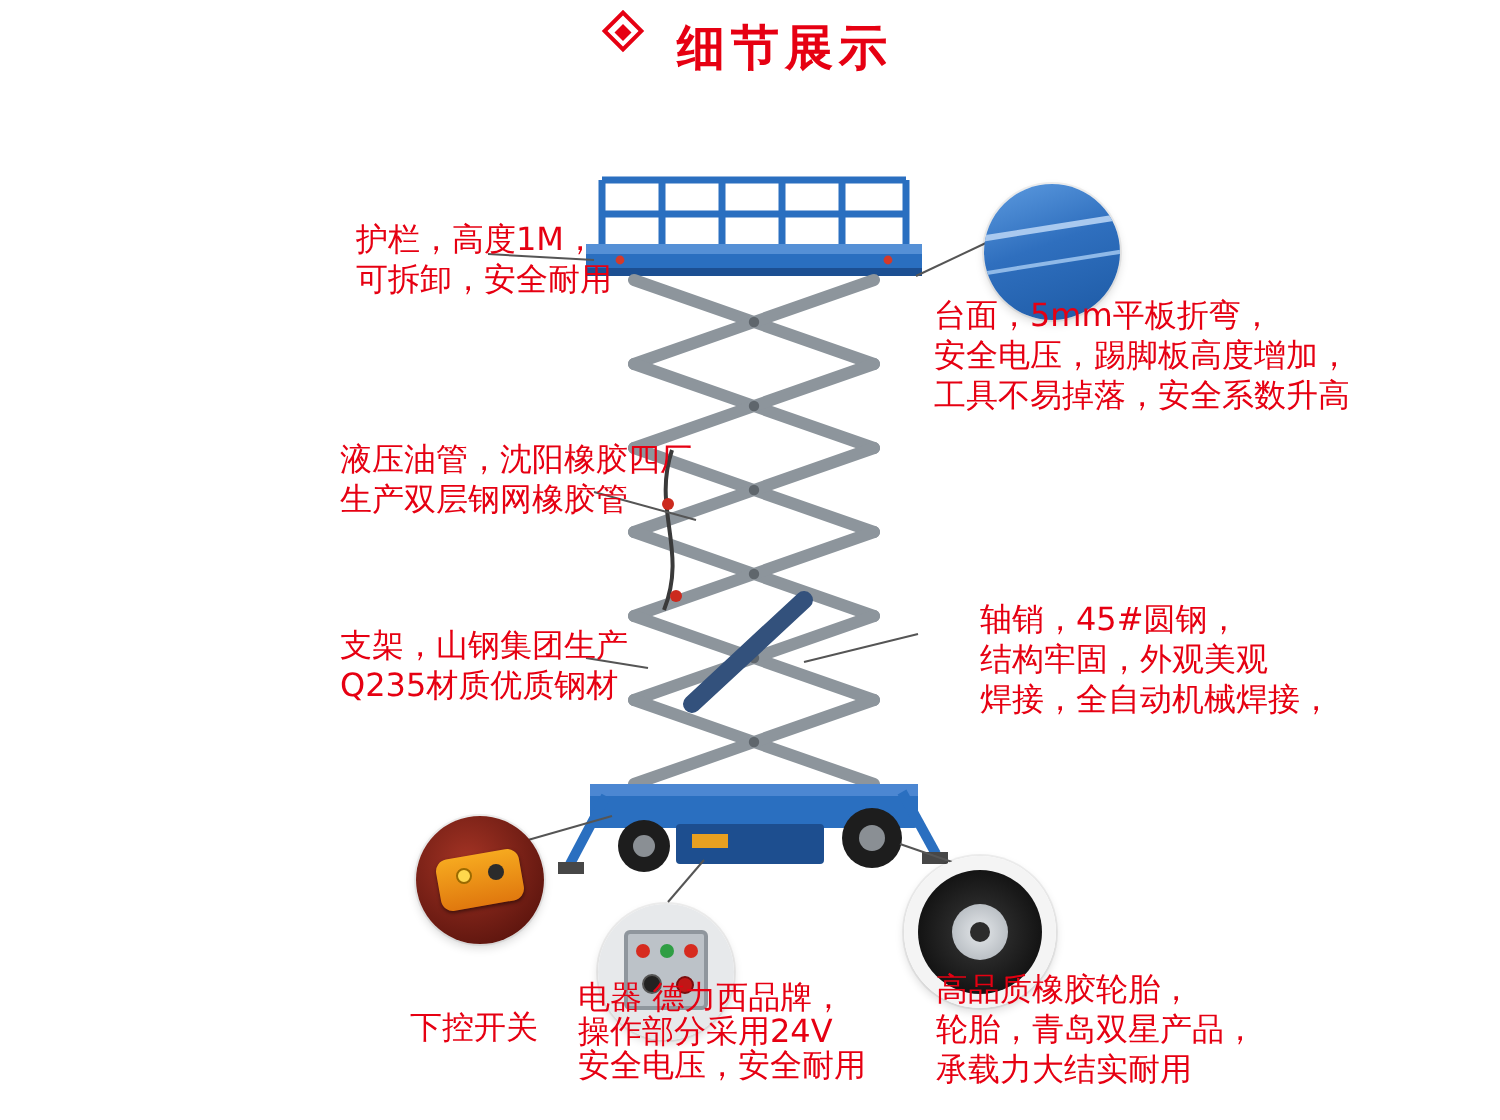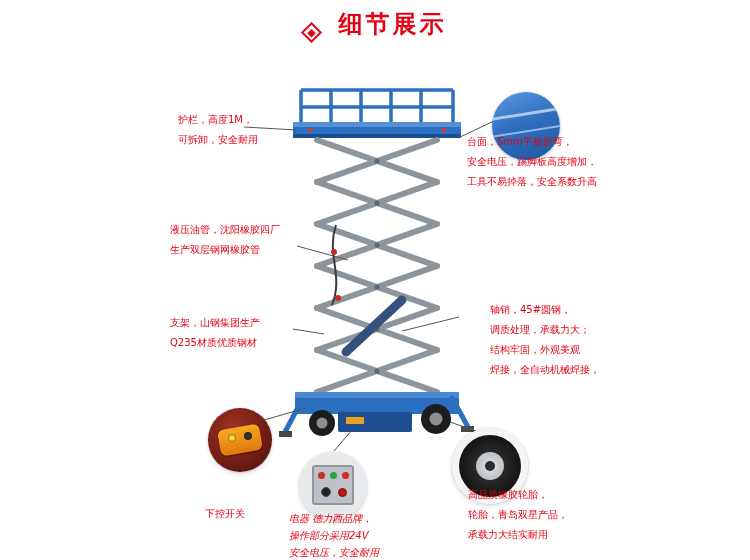--- a/index.html
+++ b/index.html
@@ -7,36 +7,36 @@
   body {
     width:750px; height:560px;
     font-family:"DejaVu Sans","Liberation Sans",sans-serif;
     overflow:hidden;
   }
   .page { position:relative; width:750px; height:560px; background:#fff; overflow:hidden; }
   .abs { position:absolute; left:0; top:0; }
 
   .header {
     position:absolute; top:8px; left:0; width:100%;
-    display:flex; justify-content:center; align-items:flex-end; gap:20px;
+    display:flex; justify-content:center; align-items:flex-start; gap:20px;
   }
   .title {
     color:#e60012; font-size:24px; font-weight:bold; letter-spacing:3px;
   }
   .diamond {
     position:relative; width:15px; height:15px;
     border:2px solid #e60012; transform:rotate(45deg);
     display:inline-block;
   }
   .diamond .inner {
     position:absolute; left:2.5px; top:2.5px; width:6px; height:6px; background:#e60012;
   }
 
   .callout {
-    position:absolute; color:#e60012; font-size:10px; line-height:20px;
+    position:absolute; color:#e60012; font-size:16px; line-height:20px;
     white-space:nowrap;
   }
 
   .photo-circle {
     position:absolute; border-radius:50%; overflow:hidden;
     box-shadow:0 0 0 1px rgba(0,0,0,0.06), 0 2px 5px rgba(0,0,0,0.15);
   }
   .fill { position:absolute; inset:0; }
 </style>
 </head>
@@ -166,48 +166,47 @@
     <div style="position:absolute; left:24px; top:24px; width:28px; height:28px; border-radius:50%;
                 background:radial-gradient(circle,#e4e7ea,#aab0b6);"></div>
     <div style="position:absolute; left:33px; top:33px; width:10px; height:10px; border-radius:50%; background:#2c2c2c;"></div>
   </div>
 
   <div class="callout" style="left:178px; top:110px;">
     <div>护栏，高度1M，</div>
     <div>可拆卸，安全耐用</div>
   </div>
 
-  <div class="callout" style="left:467px; top:132px;">
+  <div class="callout" style="left:467px; top:148px;">
     <div>台面，5mm平板折弯，</div>
     <div>安全电压，踢脚板高度增加，</div>
     <div>工具不易掉落，安全系数升高</div>
   </div>
 
   <div class="callout" style="left:170px; top:220px;">
     <div>液压油管，沈阳橡胶四厂</div>
     <div>生产双层钢网橡胶管</div>
   </div>
 
   <div class="callout" style="left:170px; top:313px;">
     <div>支架，山钢集团生产</div>
     <div>Q235材质优质钢材</div>
   </div>
 
   <div class="callout" style="left:462px; top:300px;margin-left:28px;">
     <div>轴销，45#圆钢，</div>
-    <div>调质处理，承载力大；</div>
     <div>结构牢固，外观美观</div>
     <div>焊接，全自动机械焊接，</div>
   </div>
 
   <div class="callout" style="left:205px; top:476px;margin-top:28px;">
     <div>下控开关</div>
   </div>
 
-  <div class="callout" style="left:289px; top:510px; line-height:17px;font-style:italic;">
+  <div class="callout" style="left:289px; top:490px; line-height:17px;">
     <div>电器 德力西品牌，</div>
     <div>操作部分采用24V</div>
     <div>安全电压，安全耐用</div>
   </div>
 
   <div class="callout" style="left:468px; top:485px;">
     <div>高品质橡胶轮胎，</div>
     <div>轮胎，青岛双星产品，</div>
     <div>承载力大结实耐用</div>
   </div>

